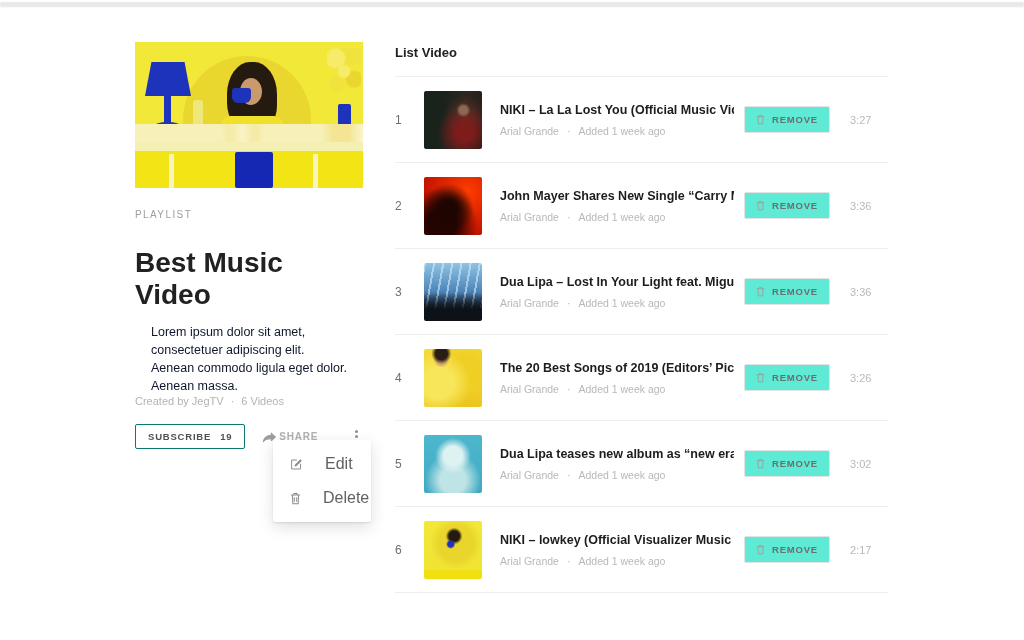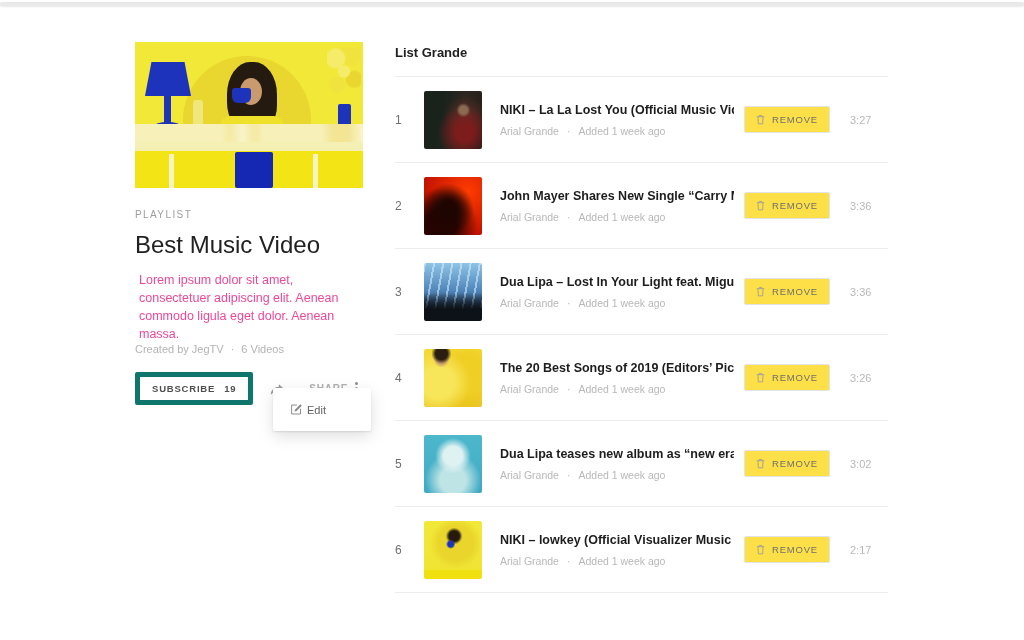--- a/index.html
+++ b/index.html
@@ -44,57 +44,57 @@
       radial-gradient(circle at 72% 45%, #f3e594 30%, transparent 38%),
       radial-gradient(circle at 81% 60%, #f9f3c6 32%, transparent 40%),
       radial-gradient(circle at 91% 48%, #f3e594 30%, transparent 38%); }
   .h-tabletop { left:0; top:100px; width:228px; height:9px; background:#f4f0b4; }
   .h-below { left:0; top:109px; width:228px; height:37px; background:#f3e416; }
   .h-leg1 { left:34px; top:112px; width:5px; height:34px; background:#f8f4c0; }
   .h-leg2 { left:178px; top:112px; width:5px; height:34px; background:#f8f4c0; }
   .h-skirt { left:100px; top:110px; width:38px; height:36px; background:#1428b4; border-radius:2px; }
 
   .pl-label { margin-top:21px; font-size:10px; letter-spacing:1.4px; color:#9e9e9e; }
-  .pl-title { margin:11px 0 0; font-size:24px; font-weight:400; color:#212121; }
-  .pl-desc { margin:12px 4px 0; font-size:12.5px; line-height:18px; color:#ec4899; }
+  .pl-title { margin:27px 0 0; font-size:28px; font-weight:700; color:#212121; }
+  .pl-desc { margin:12px 16px 0; font-size:12.5px; line-height:18px; color:#0f172a; }
   .created { font-size:11px; color:#b3b3b3; }
   .created .dot { margin:0 7px; }
 
   .actions { margin-top:17px; position:relative; display:flex; align-items:center; }
   button { font-family:"Liberation Sans", sans-serif; cursor:pointer; }
   .subscribe { display:inline-flex; align-items:center; gap:9px; background:#fff;
-    border:5px solid #0f766e; border-radius:2px; padding:6px 12px;
+    border:1px solid #0f766e; border-radius:2px; padding:6px 12px;
     font-size:9.5px; font-weight:bold; letter-spacing:.8px; color:#4f4f4f; }
-  .share { display:inline-flex; align-items:center; gap:24px; border:none; background:none;
+  .share { display:inline-flex; align-items:center; gap:2px; border:none; background:none;
     color:#b0b0b0; font-size:10px; font-weight:bold; letter-spacing:.8px; margin-left:17px; padding:0; }
   .kebab { margin-left:auto; border:none; background:none; padding:3px 5px;
     display:flex; flex-direction:column; gap:2.5px; align-items:center; }
   .kebab .kdot { width:3px; height:3px; border-radius:50%; background:#8f8f8f; }
 
   .dropdown { position:absolute; top:16px; right:-8px; width:98px; background:#fff;
     border-radius:2px; padding:7px 0; z-index:9;
     box-shadow:0 1px 2px rgba(0,0,0,.10), 0 5px 16px rgba(0,0,0,.13); }
-  .menu-item { display:flex; align-items:center; gap:4px; padding:8px 17px;
-    font-size:11px; color:#616161; cursor:pointer; }
+  .menu-item { display:flex; align-items:center; gap:22px; padding:8px 17px;
+    font-size:16px; color:#616161; cursor:pointer; }
   .menu-item svg { flex-shrink:0; }
 
   
   .list-col { position:absolute; left:395px; top:40px; width:493px; }
   .list-header { margin:0; padding:5px 0 16px; font-size:13px; font-weight:bold; color:#212121; }
   .rows { border-top:1px solid #ededed; }
   .row { display:flex; align-items:center; height:86px; border-bottom:1px solid #ededed; }
   .idx { width:29px; font-size:12px; color:#6f6f6f; flex-shrink:0; }
   .thumb { width:58px; height:58px; border-radius:2px; flex-shrink:0; cursor:pointer; }
   .info { flex:1; min-width:0; margin-left:18px; padding-right:10px; }
   .vtitle { font-size:12.5px; font-weight:bold; color:#1d1d1d; white-space:nowrap; overflow:hidden; cursor:pointer; }
   .vmeta { margin-top:8px; font-size:10.5px; color:#b8b8b8; white-space:nowrap; }
   .vmeta .dot { margin:0 8px; }
-  .remove { display:inline-flex; align-items:center; gap:7px; background:#fde047;
+  .remove { display:inline-flex; align-items:center; gap:7px; background:#5eead4;
     border:1px solid #e3e3e3; border-radius:2px; padding:7px 11px;
-    font-size:9.5px; font-weight:normal; letter-spacing:.8px; color:#6e6e6e; flex-shrink:0; }
+    font-size:9.5px; font-weight:bold; letter-spacing:.8px; color:#6e6e6e; flex-shrink:0; }
   .duration { width:38px; margin-left:20px; font-size:11px; color:#b8b8b8; flex-shrink:0; }
 
   
   .t1 { background:
     radial-gradient(circle at 68% 33%, #8a6a50 7%, transparent 13%),
     radial-gradient(circle at 70% 72%, #7e1c1c 14%, transparent 46%),
     radial-gradient(circle at 72% 45%, rgba(150,60,48,.5), transparent 42%),
     linear-gradient(100deg, #1a221c 30%, #2e2620 62%, #241c16 100%); }
   .t2 { background:
     radial-gradient(circle at 42% 55%, #1f0502 18%, transparent 55%),
@@ -174,26 +174,32 @@
     </button>
 
     <div class="dropdown">
       <div class="menu-item">
         <svg width="13" height="13" viewBox="0 0 16 16">
           <path fill="none" stroke="#8a8a8a" stroke-width="1.2" d="M8.5 2.5H2v11h11V7"></path>
           <path fill="#8a8a8a" d="M6 8.2 12.7 1.5l1.8 1.8L7.8 10 5.6 10.4z"></path>
         </svg>
         <span>Edit</span>
       </div>
+      <div class="menu-item">
+        <svg width="11" height="13" viewBox="0 0 12 14">
+          <path fill="none" stroke="#8a8a8a" stroke-width="1.1" d="M1 3.2h10M4.3 3V1.6h3.4V3M2.6 3.4l.5 9.4h5.8l.5-9.4M4.7 5.5v5M7.3 5.5v5"></path>
+        </svg>
+        <span>Delete</span>
+      </div>
     </div>
   </div>
 </aside>
 
 <main class="list-col">
-  <h2 class="list-header">List Grande</h2>
+  <h2 class="list-header">List Video</h2>
   <div class="rows">
 
     <div class="row">
       <div class="idx">1</div>
       <div class="thumb t1"></div>
       <div class="info">
         <div class="vtitle">NIKI – La La Lost You (Official Music Video)</div>
         <div class="vmeta">
           <span>Arial Grande</span><span class="dot">·</span><span>Added 1 week ago</span>
         </div>

